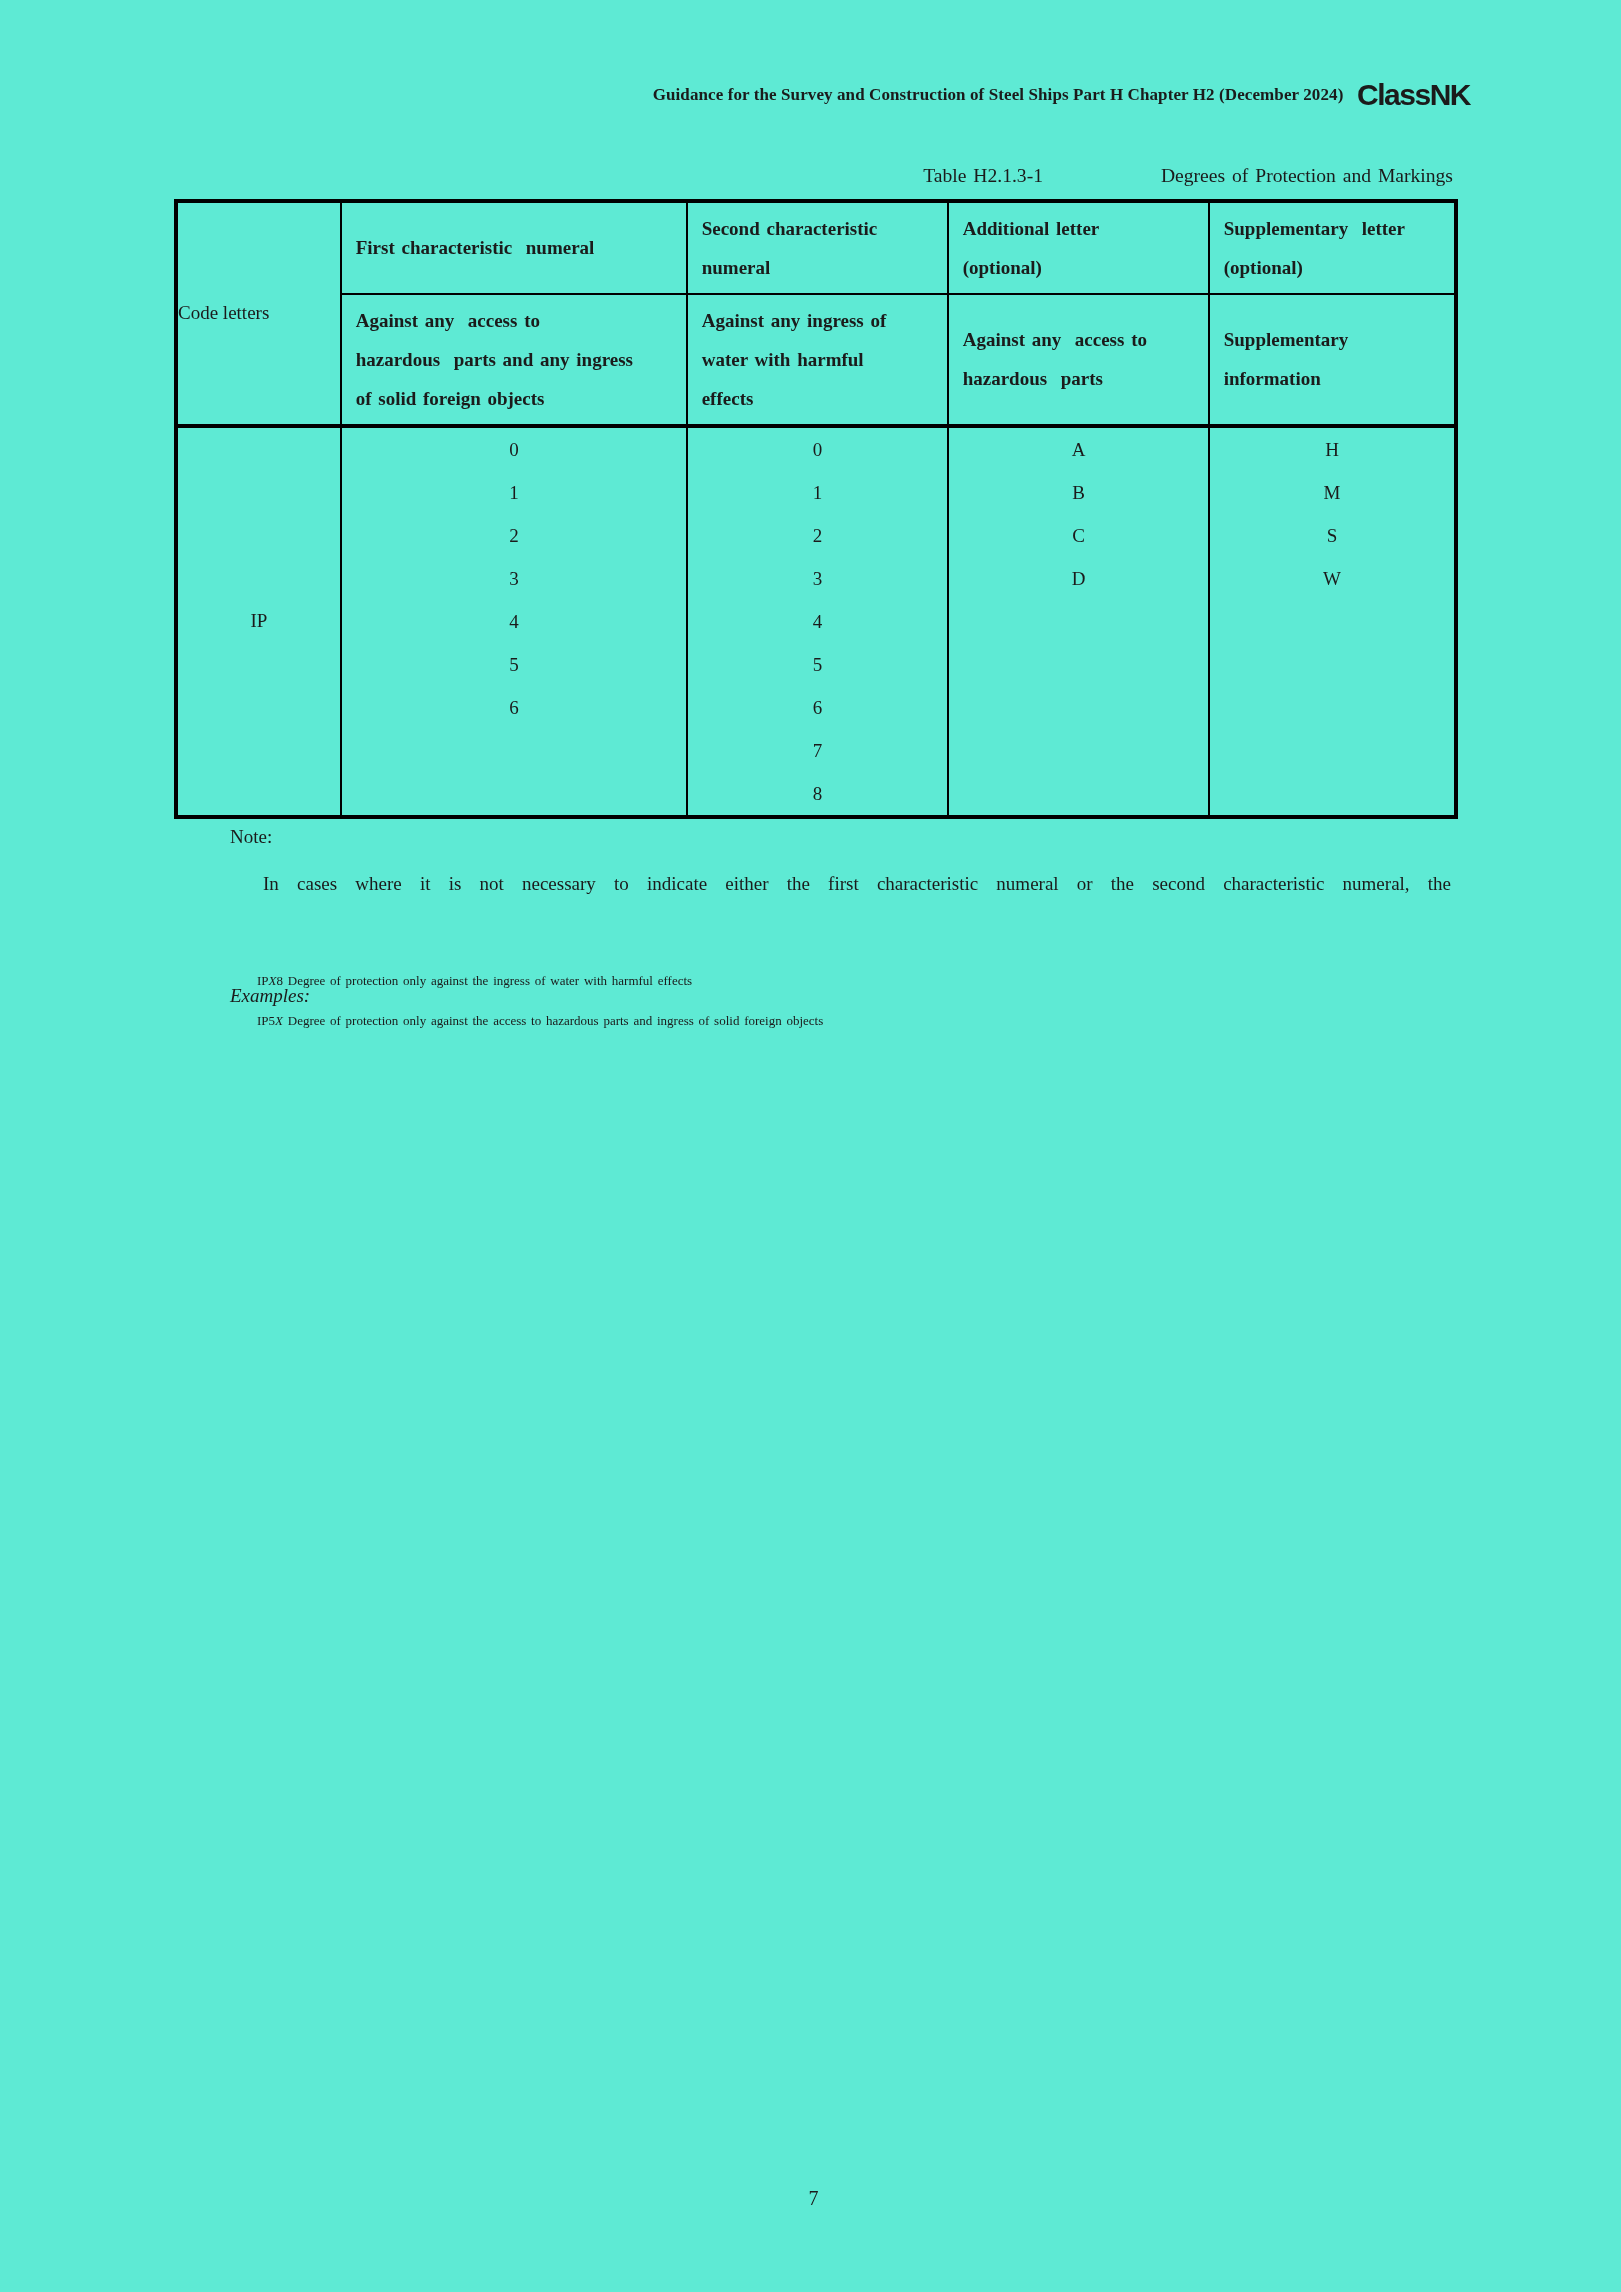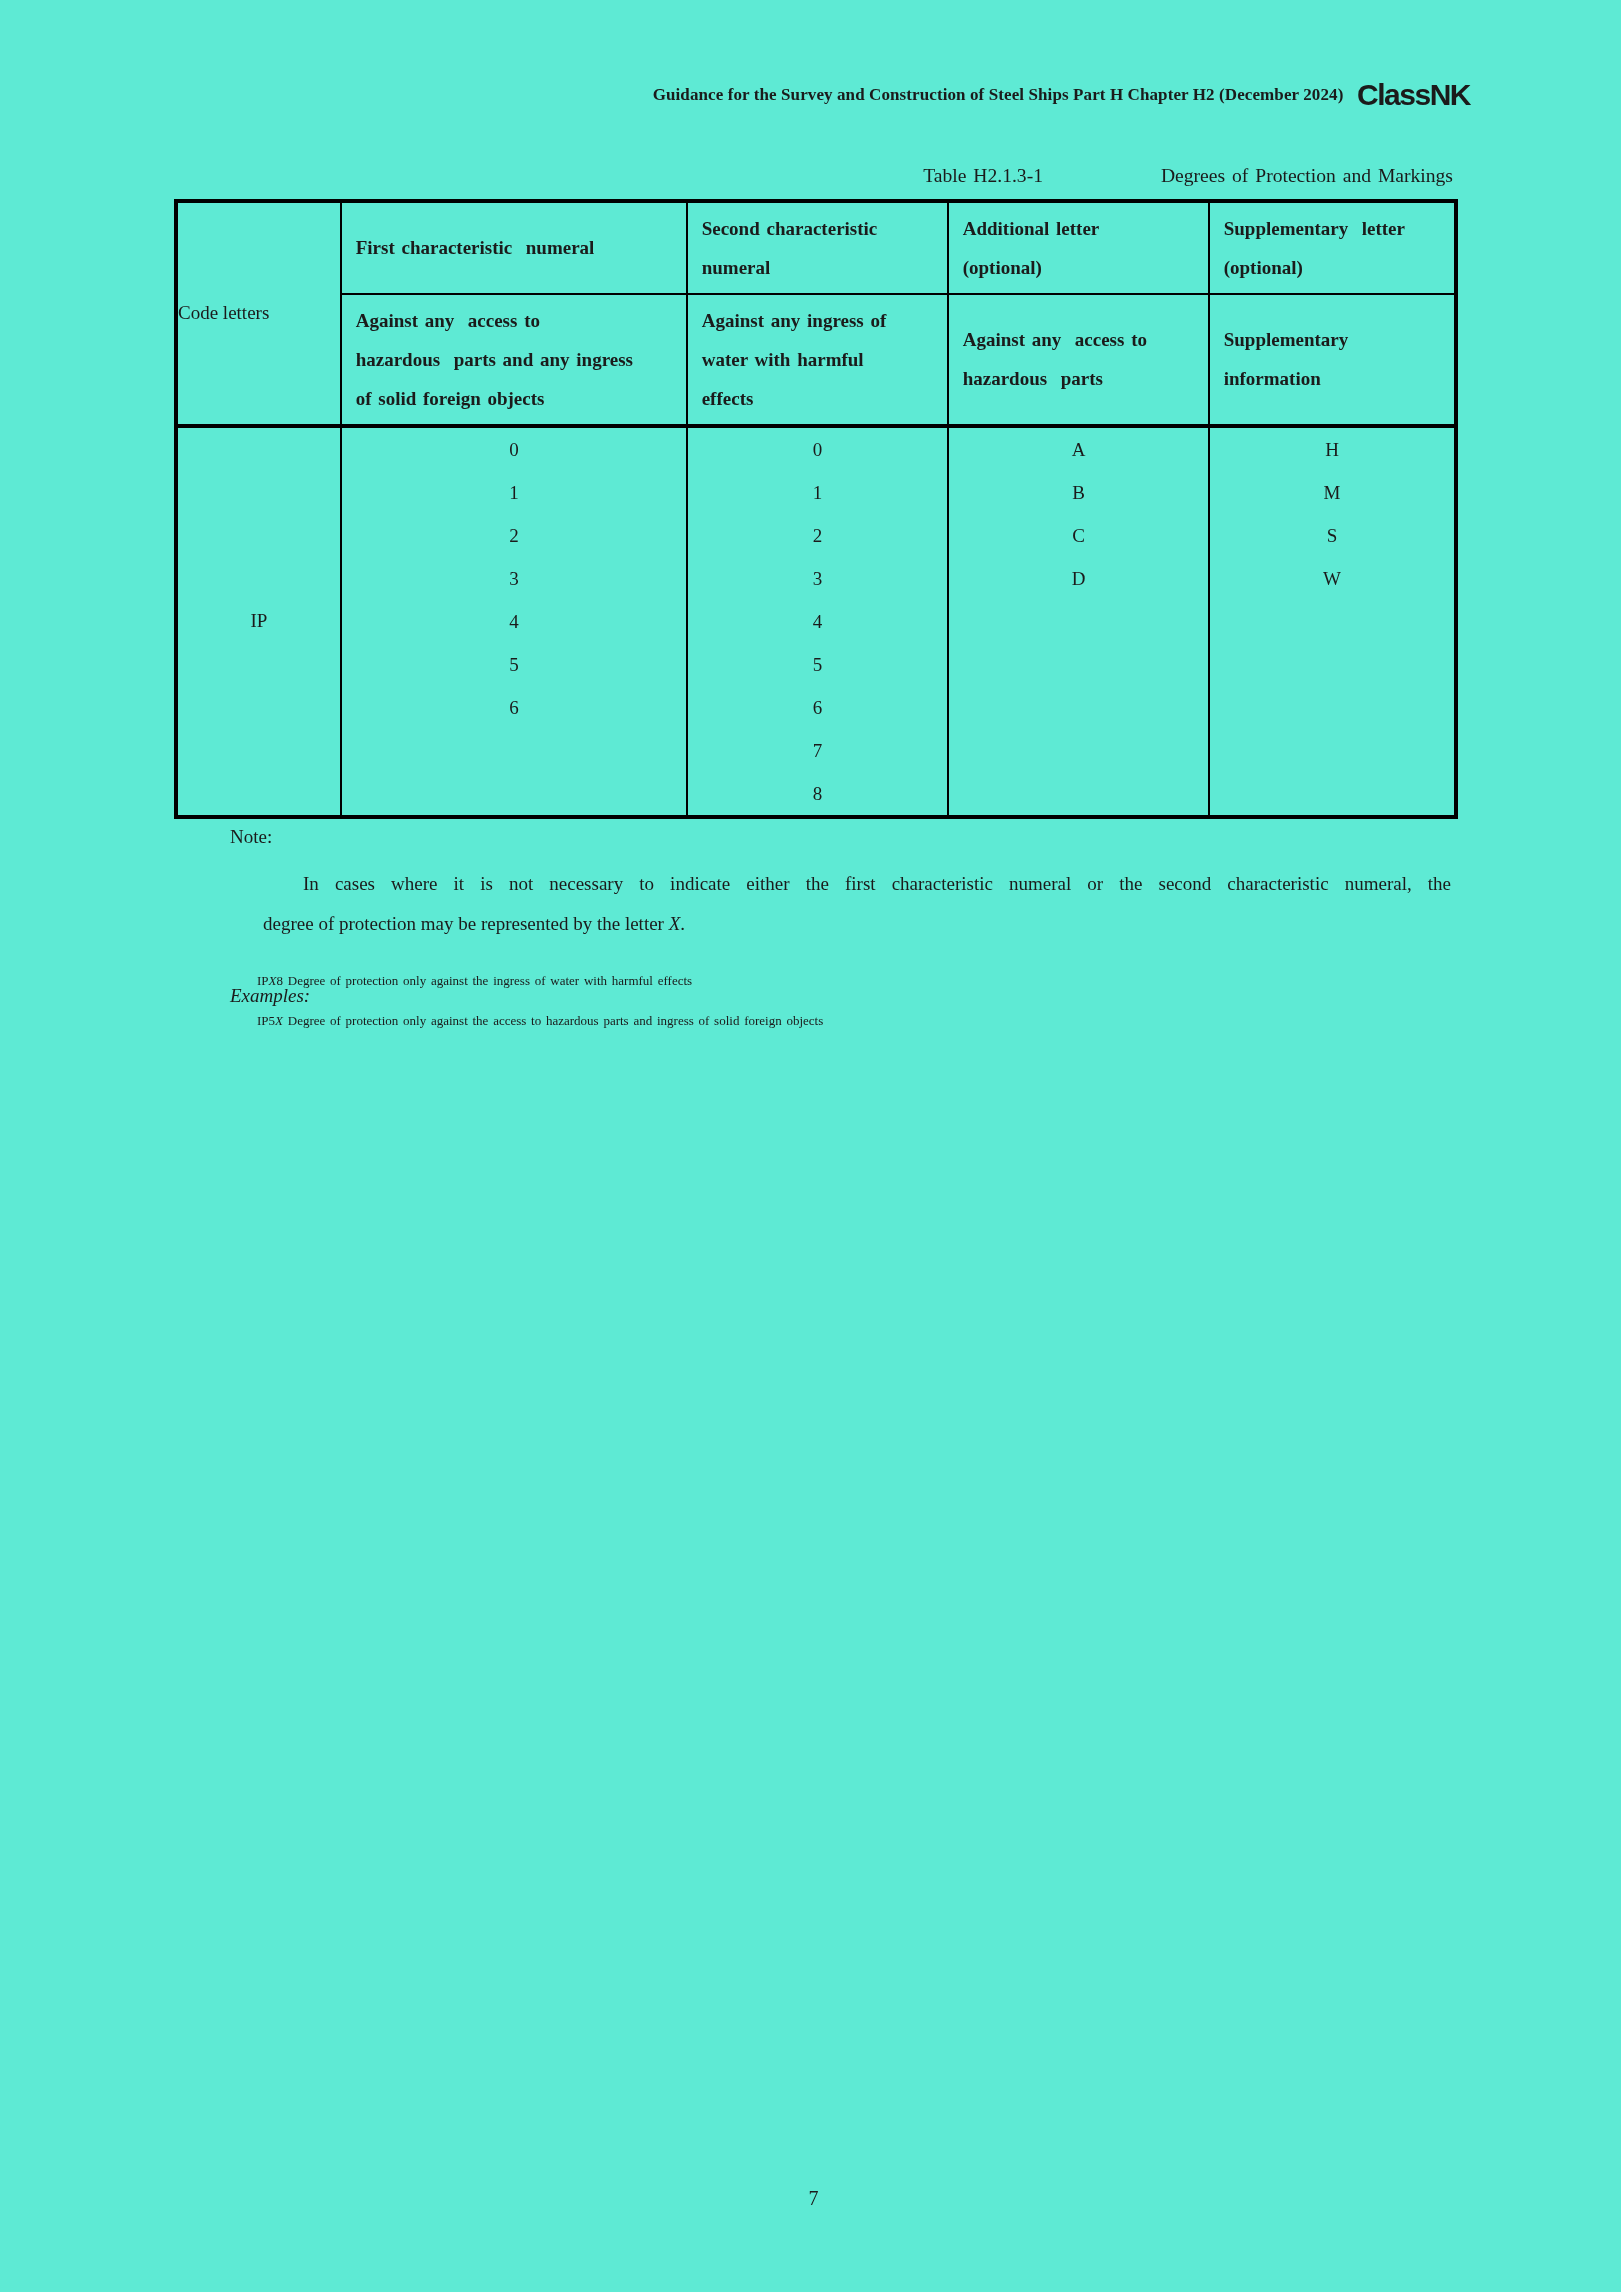--- a/index.html
+++ b/index.html
@@ -69,21 +69,21 @@
 
   
   .note-label, .examples-label {
     position:absolute; left:230px; font-size:19px;
   }
   .note-label { top:826px; }
   .note-para {
     position:absolute; left:263px; top:864px; width:1188px;
     font-size:19px; line-height:40px;
   }
-  .note-line1 { text-align:justify; text-align-last:justify; word-spacing:1px;margin-left:40px; }
+  .note-line1 { text-align:justify; text-align-last:justify; word-spacing:1px; }
   .examples-label { top:985px;font-style:italic; }
   .example-item {
     position:absolute; left:257px; font-size:13px; word-spacing:1.5px;
     white-space:nowrap;
   }
   .example-1 { top:973px; }
   .example-2 { top:1013px; }
   .it { font-style:italic; }
 
   
@@ -172,21 +172,20 @@
           <div class="val">S</div>
           <div class="val">W</div>
         </td>
       </tr>
     </tbody>
   </table>
 
   <div class="note-label">Note:</div>
   <div class="note-para">
     <div class="note-line1">In cases where it is not necessary to indicate  either the first characteristic  numeral  or the second characteristic  numeral, the</div>
-    <div class="note-line2"><span>degree of protection  may be represented  by the letter </span><span class="it">X</span><span>.</span></div>
   </div>
 
   <div class="examples-label">Examples:</div>
   <div class="example-item example-1"><span>IP</span><span class="it">X</span><span>8</span><span> Degree of protection only against the ingress of water with harmful effects</span></div>
   <div class="example-item example-2"><span>IP5</span><span class="it">X</span><span></span><span> Degree of protection only against the access to hazardous parts and ingress of solid foreign objects</span></div>
 
   <div class="page-number">7</div>
 
 </div>
 

